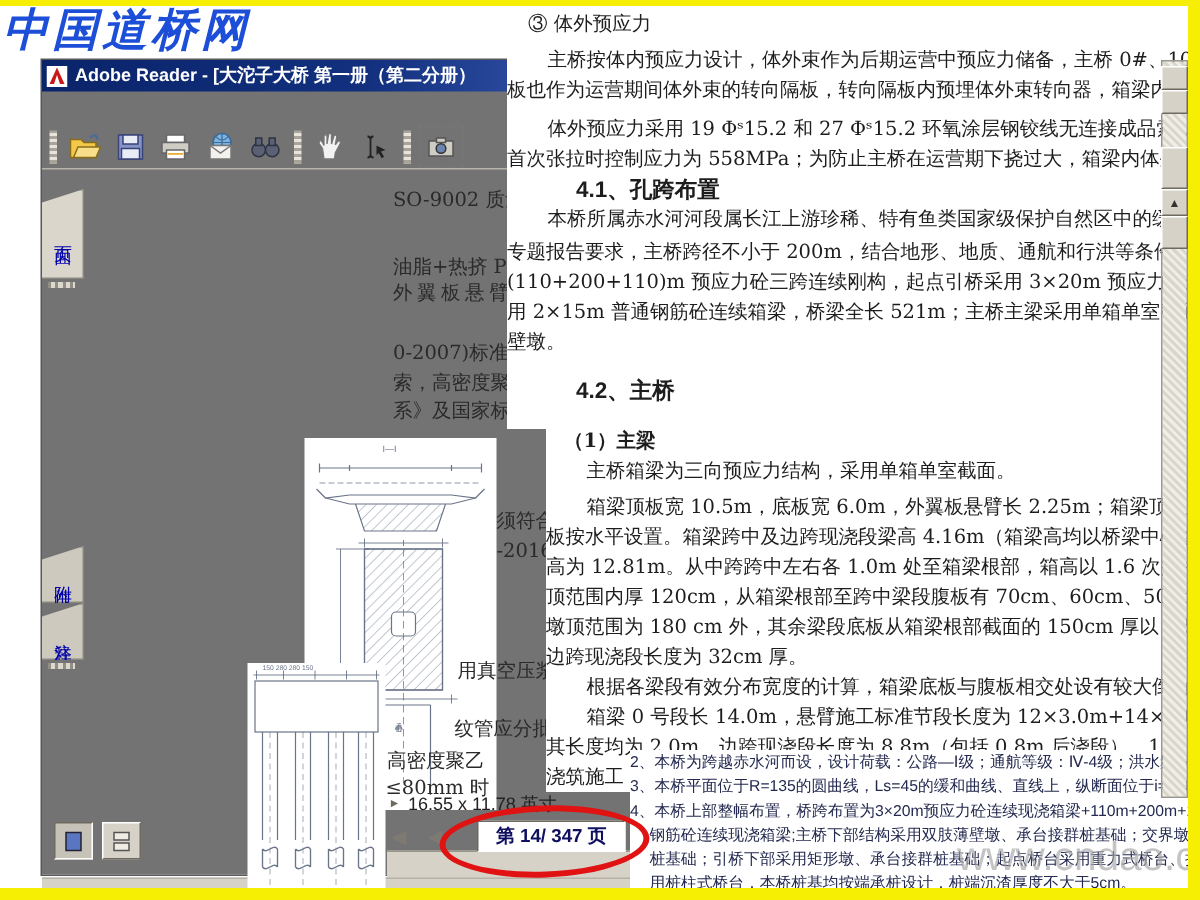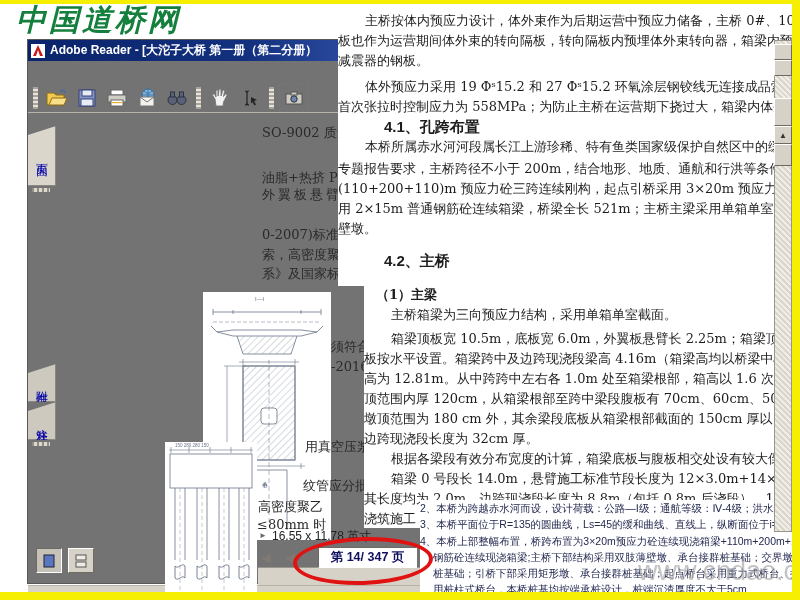--- a/index.html
+++ b/index.html
@@ -2,22 +2,22 @@
 <html><head>
 <meta charset="utf-8">
 <style>
   html,body{margin:0;padding:0;}
   body{width:800px;height:600px;position:relative;overflow:hidden;background:#fff;
        font-family:"Liberation Sans",sans-serif;}
   .abs{position:absolute;}
   
   .border-y{background:#f6ef04;}
   
-  #wm-top{left:16px;top:0;font-family:"DejaVu Serif",serif;font-style:italic;font-weight:bold;
-          font-size:30px;color:#15803d;letter-spacing:3px;z-index:9;}
+  #wm-top{left:2px;top:0;font-family:"DejaVu Serif",serif;font-style:italic;font-weight:bold;
+          font-size:30px;color:#1d4ed8;letter-spacing:3px;z-index:9;}
   #wm-bottom{left:638px;top:556px;font-size:27px;color:rgba(165,165,165,.65);z-index:9;
              font-family:"Liberation Sans",sans-serif;}
   
   #win{left:28px;top:40px;width:394px;height:543px;background:#737373;outline:1px solid #58585a;z-index:1;}
   #titlebar{left:0;top:0;width:100%;height:21px;
     background:linear-gradient(90deg,#0a246a 0%,#12307e 55%,#3c5cb4 100%);
     color:#fff;font-size:12px;font-weight:bold;display:flex;align-items:center;gap:5px;padding-left:3px;box-sizing:border-box;}
   #menubar{left:0;top:21px;width:100%;height:22px;display:flex;align-items:center;gap:2px;
     font-size:12px;color:#111;padding-left:3px;box-sizing:border-box;border-bottom:1px solid #b8b4aa;}
   .menu-item{padding:2px 7px;}
@@ -320,23 +320,23 @@
         <path d="M32 118 C35 122 39 114 42 118 M32 130 C35 134 39 126 42 130 M32 118 V130 M42 118 V130" transform="translate(0,6)"></path>
         <path d="M54 118 C57 122 61 114 64 118 M54 130 C57 134 61 126 64 130 M54 118 V130 M64 118 V130" transform="translate(0,6)"></path>
         <path d="M74 118 C77 122 81 114 84 118 M74 130 C77 134 81 126 84 130 M74 118 V130 M84 118 V130" transform="translate(0,6)"></path>
       </g>
       <path d="M15 46 V150 M37 46 V150 M59 46 V150 M79 46 V150" stroke-dasharray="4 3" stroke-width="0.4"></path>
     </g>
   </svg>
 </div>
 
 <div class="abs docblock" id="block1">
+  <div class="dl i1">③ 体外预应力</div>
   <div class="dl i2 mt4">主桥按体内预应力设计，体外束作为后期运营中预应力储备，主桥 0#、10#、20#梁段横隔</div>
   <div class="dl">板也作为运营期间体外束的转向隔板，转向隔板内预埋体外束转向器，箱梁内预埋固定体外束</div>
-  <div class="dl">减震器的钢板。</div>
   <div class="dl i2 mt6">体外预应力采用 19 Φˢ15.2 和 27 Φˢ15.2 环氧涂层钢铰线无连接成品索，热挤 HDPE 防护，</div>
   <div class="dl">首次张拉时控制应力为 558MPa；为防止主桥在运营期下挠过大，箱梁内体外束可进行再次张拉，</div>
   <div class="dl h">4.1、孔跨布置</div>
   <div class="dl i2">本桥所属赤水河河段属长江上游珍稀、特有鱼类国家级保护自然区中的缓冲区。</div>
   <div class="dl mt2">专题报告要求，主桥跨径不小于 200m，结合地形、地质、通航和行洪等条件，主桥桥</div>
   <div class="dl">(110+200+110)m 预应力砼三跨连续刚构，起点引桥采用 3×20m 预应力砼连续箱梁，止</div>
   <div class="dl">用 2×15m 普通钢筋砼连续箱梁，桥梁全长 521m；主桥主梁采用单箱单室截面，主墩采</div>
   <div class="dl">壁墩。</div>
   <div class="dl h mt12">4.2、主桥</div>
 </div>

